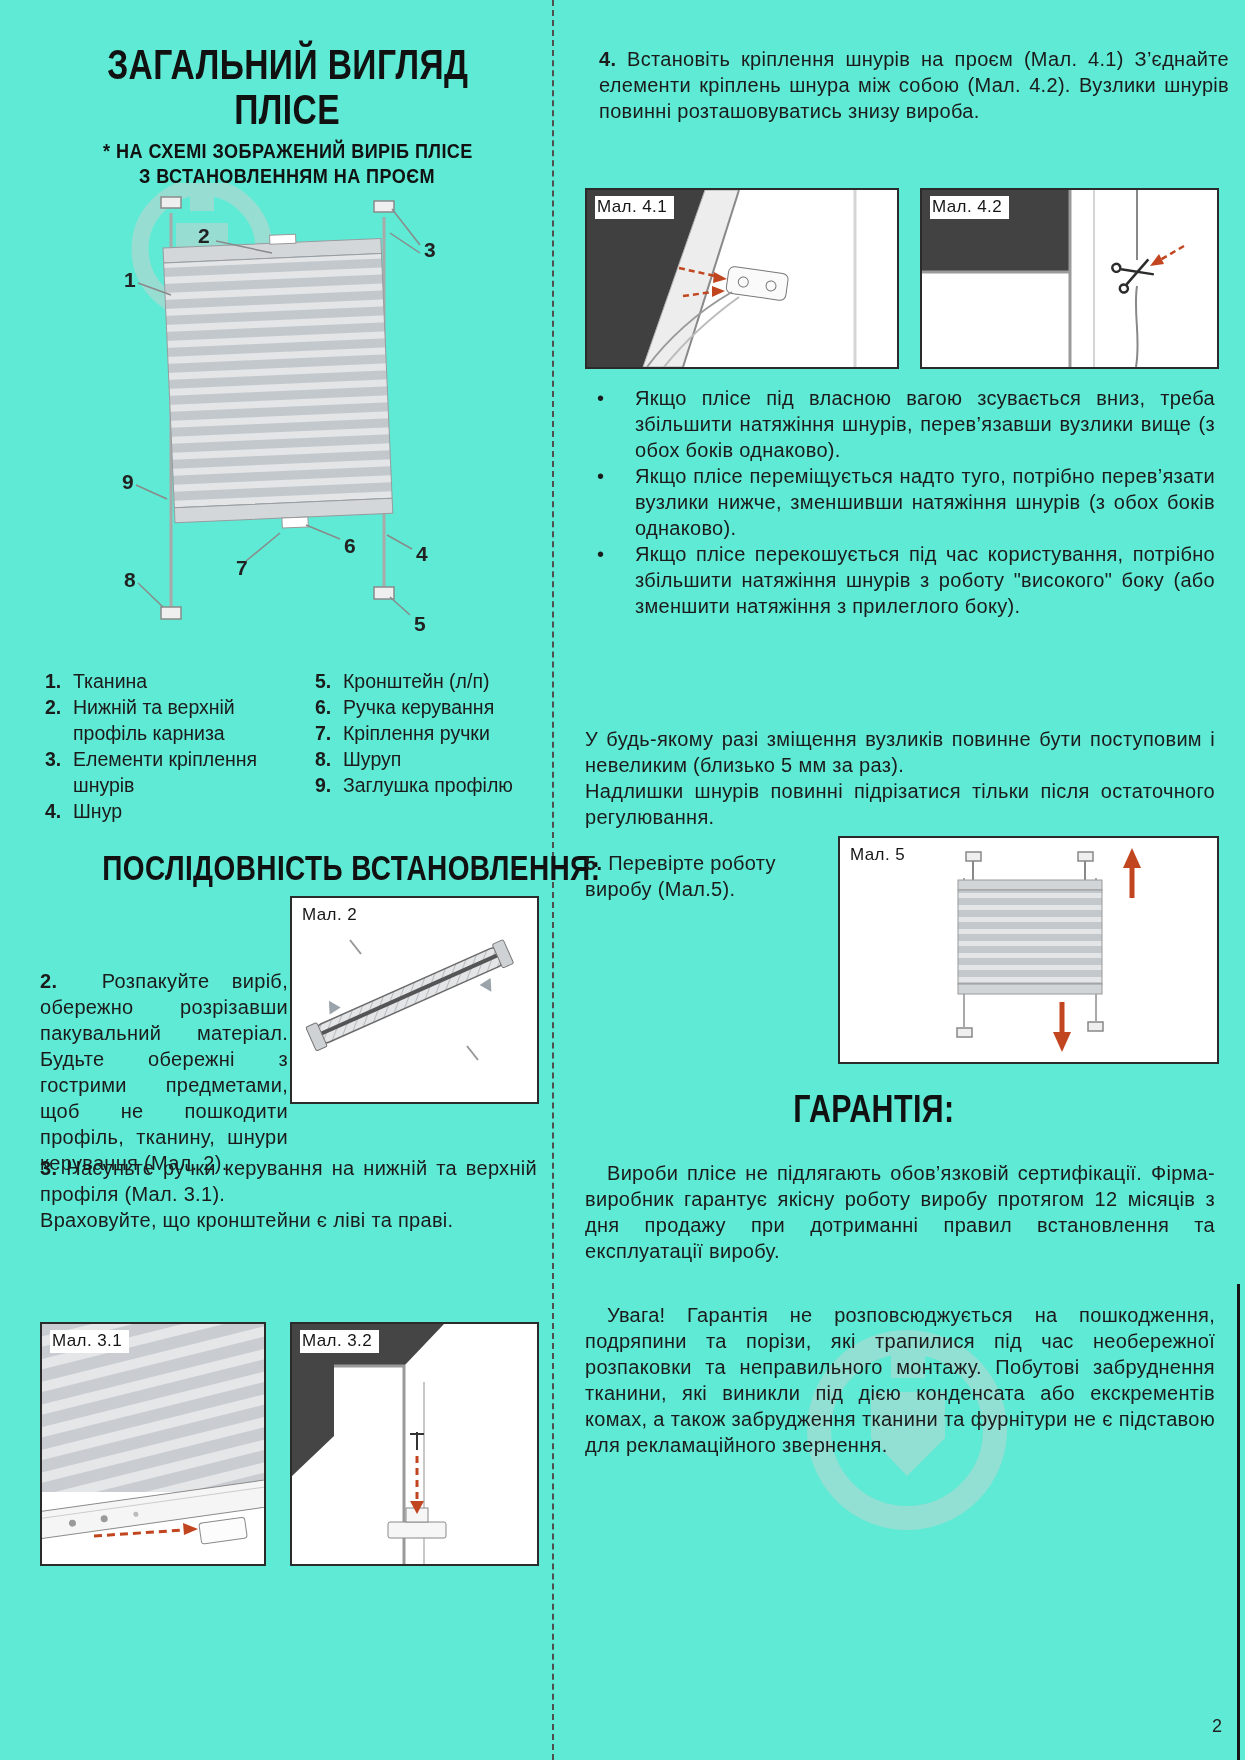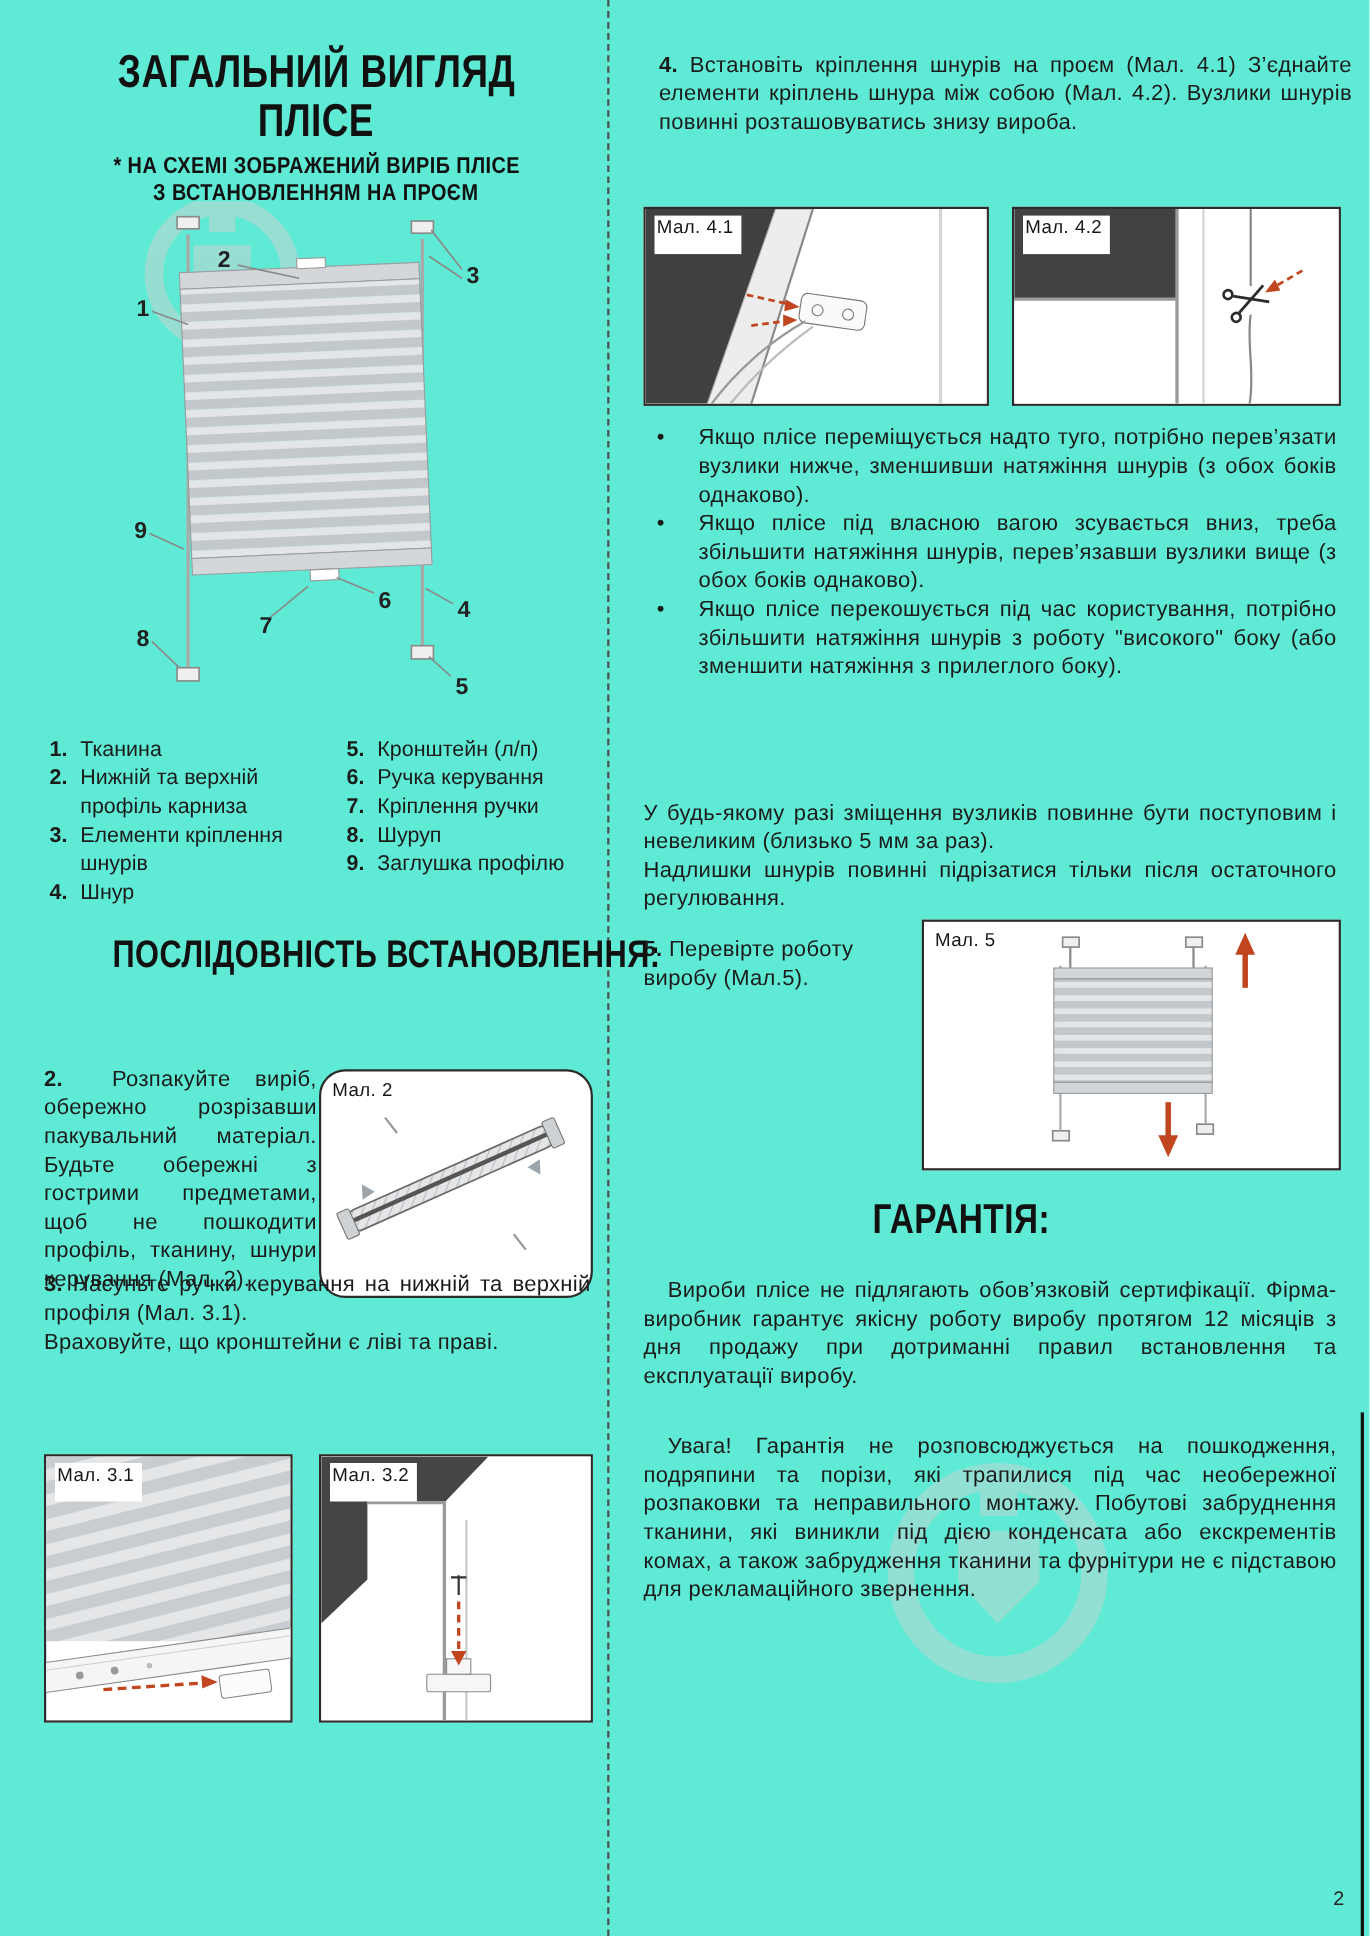--- a/index.html
+++ b/index.html
@@ -12,21 +12,21 @@
   .heading-wrap{text-align:center;}
   .cond{display:inline-block;transform:scaleX(0.8);transform-origin:50% 50%;
         font-weight:bold;letter-spacing:0.5px;white-space:nowrap;color:#111;}
   .title-line{font-size:42px;line-height:45px;}
   .subtitle-line{font-size:21px;line-height:25px;}
   .h-seq{font-size:35px;}
   .h-war{font-size:38px;}
   .figure{position:absolute;border:2px solid #2b2b2b;background:#fff;}
   .figure svg{position:absolute;left:0;top:0;width:100%;height:100%;}
   .fig-label{position:absolute;top:6px;left:8px;font-size:17px;letter-spacing:0.4px;
-             background:#fff;padding:1px 7px 14px 2px;z-index:2;color:#161616;}
+             background:#fff;padding:1px 7px 2px 2px;z-index:2;color:#161616;}
   .legend-item{display:flex;font-size:19.5px;line-height:26px;text-align:left;}
   .legend-num{font-weight:bold;width:28px;flex:none;}
   .bullets{list-style:none;margin:0;padding:0;}
   .bullets li{position:relative;padding-left:50px;font-size:20px;line-height:26px;
               text-align:justify;letter-spacing:0.3px;}
   .bullets li::before{content:"\2022";position:absolute;left:12px;top:0;}
   .divider{position:absolute;left:552px;top:0;height:1760px;border-left:2px dashed #4f4f4f;}
   .edge-line{position:absolute;left:1237px;top:1284px;width:3px;height:476px;background:#161616;}
   .page-num{position:absolute;left:1212px;top:1716px;font-size:18px;color:#222;}
   .indent p{text-indent:22px;}
@@ -146,21 +146,21 @@
   </div>
 
   <div class="abs heading-wrap" style="left:40px;top:848px;width:495px;">
     <span class="cond h-seq">ПОСЛІДОВНІСТЬ ВСТАНОВЛЕННЯ:</span>
   </div>
 
   <div class="abs body-text" style="left:40px;top:968px;width:248px;">
     <p><span class="stepnum">2.</span>&nbsp; <span>Розпакуйте виріб, обережно розрізавши пакувальний матеріал. Будьте обережні з гострими предметами, щоб не пошкодити профіль, тканину, шнури керування (Мал. 2).</span></p>
   </div>
 
-  <div class="figure" style="left:290px;top:972px;width:245px;height:204px;border-radius:24px;">
+  <div class="figure" style="left:290px;top:896px;width:245px;height:204px;">
     <span class="fig-label">Мал. 2</span>
     <svg viewBox="0 0 245 204">
       <defs>
         <pattern id="wrap2" width="8" height="8" patternUnits="userSpaceOnUse" patternTransform="rotate(45)">
           <rect width="8" height="8" fill="#e3e5e7"></rect>
             <line x1="0" y1="0" x2="0" y2="8" stroke="#b9bcbf" stroke-width="2"></line>
         </pattern>
       </defs>
       <g transform="rotate(-24 122 102)">
         <rect x="22" y="86" width="196" height="20" rx="5" fill="url(#wrap2)" stroke="#6a6a6a" stroke-width="1.5"></rect>
@@ -263,22 +263,22 @@
         <line x1="-14" y1="8" x2="15" y2="-8"></line>
         <circle cx="-18" cy="-11" r="4"></circle>
         <circle cx="-18" cy="11" r="4"></circle>
       </g>
       <line x1="262" y1="56" x2="238" y2="70" stroke="#c1451f" stroke-width="2.5" stroke-dasharray="6 4"></line>
       <path d="M228 76 l14 -2 -5 -10 z" fill="#c1451f"></path>
     </svg>
   </div>
 
   <ul class="bullets abs" style="left:585px;top:385px;width:630px;">
+    <li>Якщо плісе під власною вагою зсувається вниз, треба збільшити натяжіння шнурів, перев’язавши вузлики вище (з обох боків однаково).</li>
     <li>Якщо плісе переміщується надто туго, потрібно перев’язати вузлики нижче, зменшивши натяжіння шнурів (з обох боків однаково).</li>
-    <li>Якщо плісе під власною вагою зсувається вниз, треба збільшити натяжіння шнурів, перев’язавши вузлики вище (з обох боків однаково).</li>
     <li>Якщо плісе перекошується під час користування, потрібно збільшити натяжіння шнурів з роботу "високого" боку (або зменшити натяжіння з прилеглого боку).</li>
   </ul>
 
   <div class="abs body-text" style="left:585px;top:726px;width:630px;">
     <p>У будь-якому разі зміщення вузликів повинне бути поступовим і невеликим (близько 5 мм за раз).</p>
     <p>Надлишки шнурів повинні підрізатися тільки після остаточного регулювання.</p>
   </div>
 
   <div class="abs body-text" style="left:585px;top:850px;width:245px;text-align:left;">
     <p><span class="stepnum">5.</span> <span>Перевірте роботу виробу (Мал.5).</span></p>

